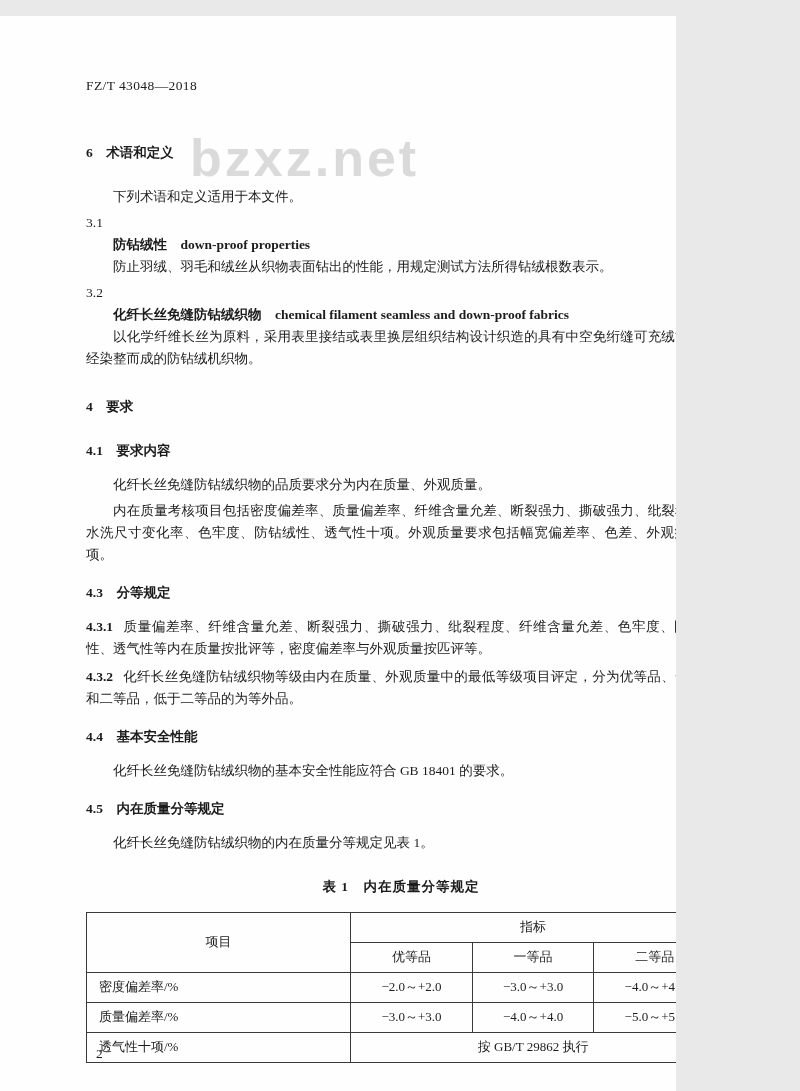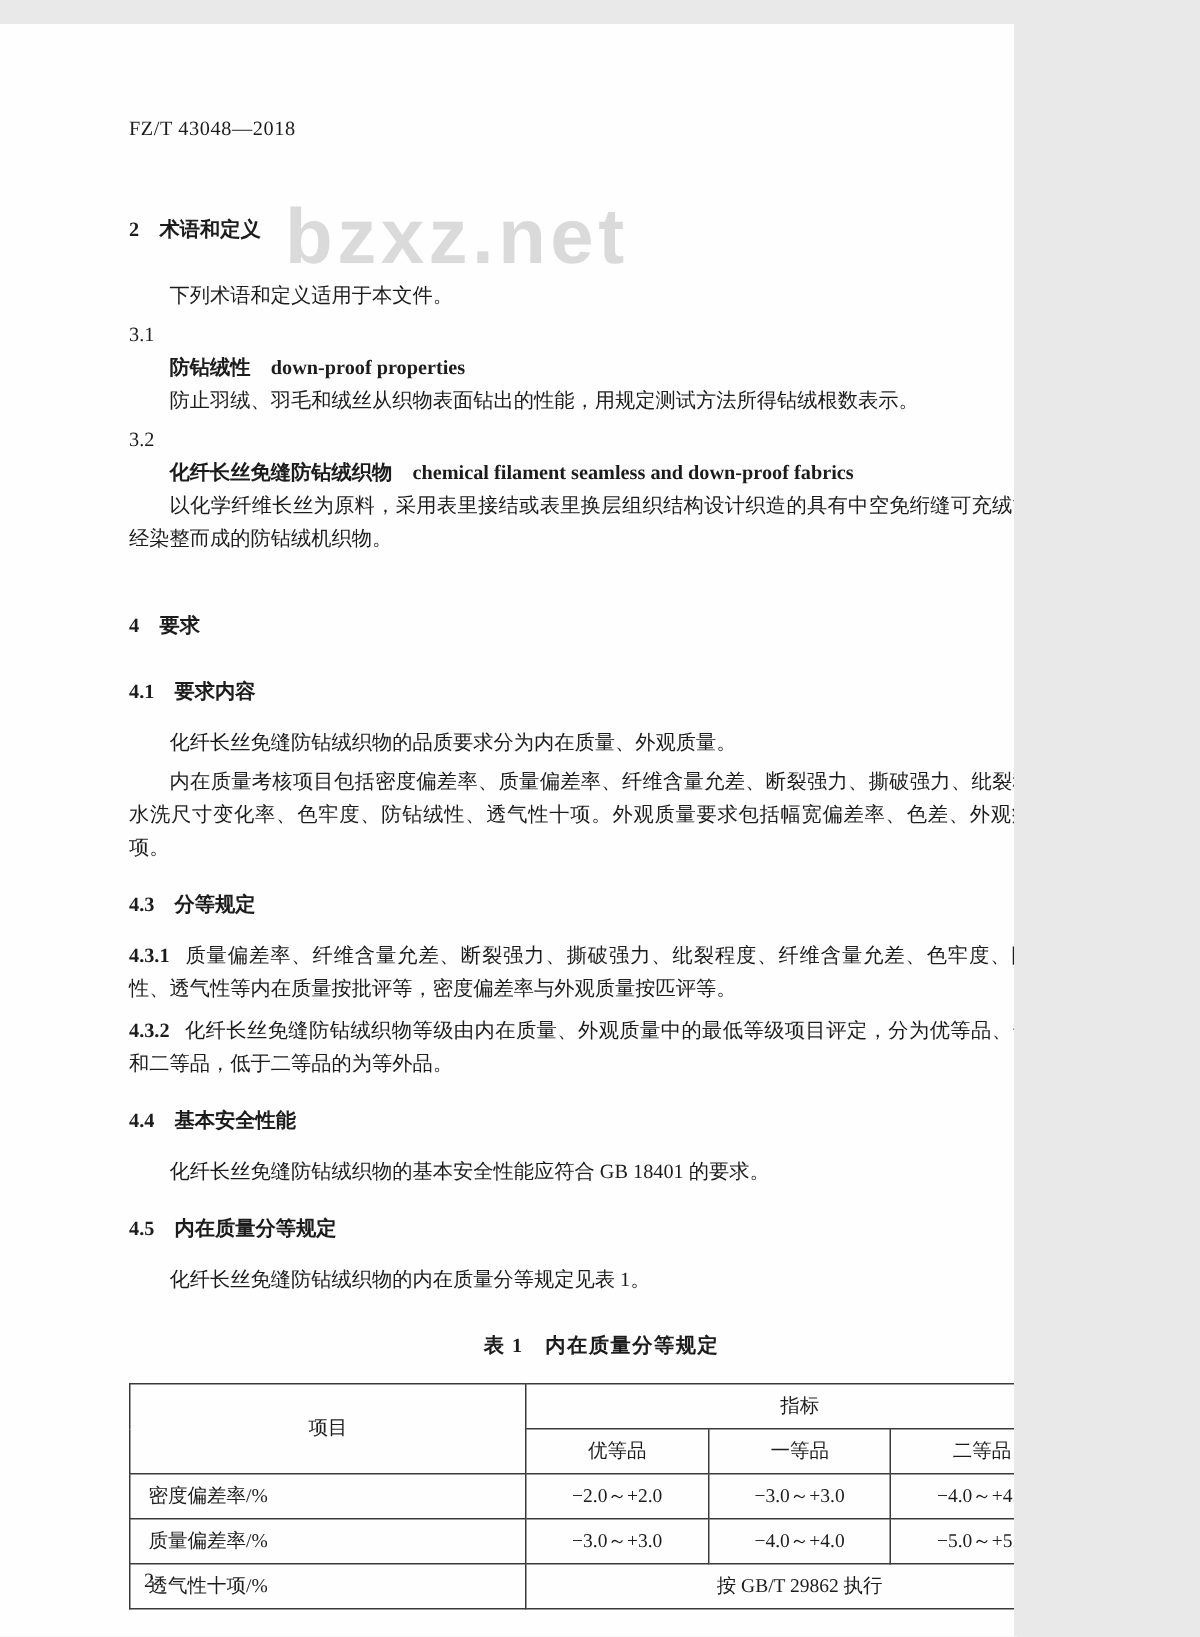--- a/index.html
+++ b/index.html
@@ -32,21 +32,21 @@
   .content {
     position: absolute; top: 126px; left: 86px;
     width: 630px;
     font-size: 13.5px; line-height: 22px;
     z-index: 2;
   }
   .h1 {
     font-weight: bold;
     margin-bottom: 22px;
   }
-  .h1.sec4 { margin-top: 36px; font-family: Liberation Serif, serif; }
+  .h1.sec4 { margin-top: 26px; font-family: Liberation Serif, serif; }
   .h2 {
     font-weight: bold;
     margin-top: 16px; margin-bottom: 12px;
   }
   .para {
     text-indent: 2em;
     text-align: justify;
     margin-bottom: 4px;
   }
   .clause-num { margin-bottom: 0; }
@@ -97,21 +97,21 @@
 <body>
 
 <div class="page">
 
   <div class="doc-number">FZ/T 43048—2018</div>
 
   <div class="watermark">bzxz.net</div>
 
   <div class="content">
 
-    <div class="h1">2　术语和定义</div>
+    <div class="h1">6　术语和定义</div>
 
     <div class="para">下列术语和定义适用于本文件。</div>
 
     <div class="clause-num">3.1</div>
     <div class="term-title">防钻绒性　down-proof properties</div>
     <div class="para">防止羽绒、羽毛和绒丝从织物表面钻出的性能，用规定测试方法所得钻绒根数表示。</div>
 
     <div class="clause-num">3.2</div>
     <div class="term-title">化纤长丝免缝防钻绒织物　chemical filament seamless and down-proof fabrics</div>
     <div class="para">以化学纤维长丝为原料，采用表里接结或表里换层组织结构设计织造的具有中空免绗缝可充绒管道、经染整而成的防钻绒机织物。</div>

